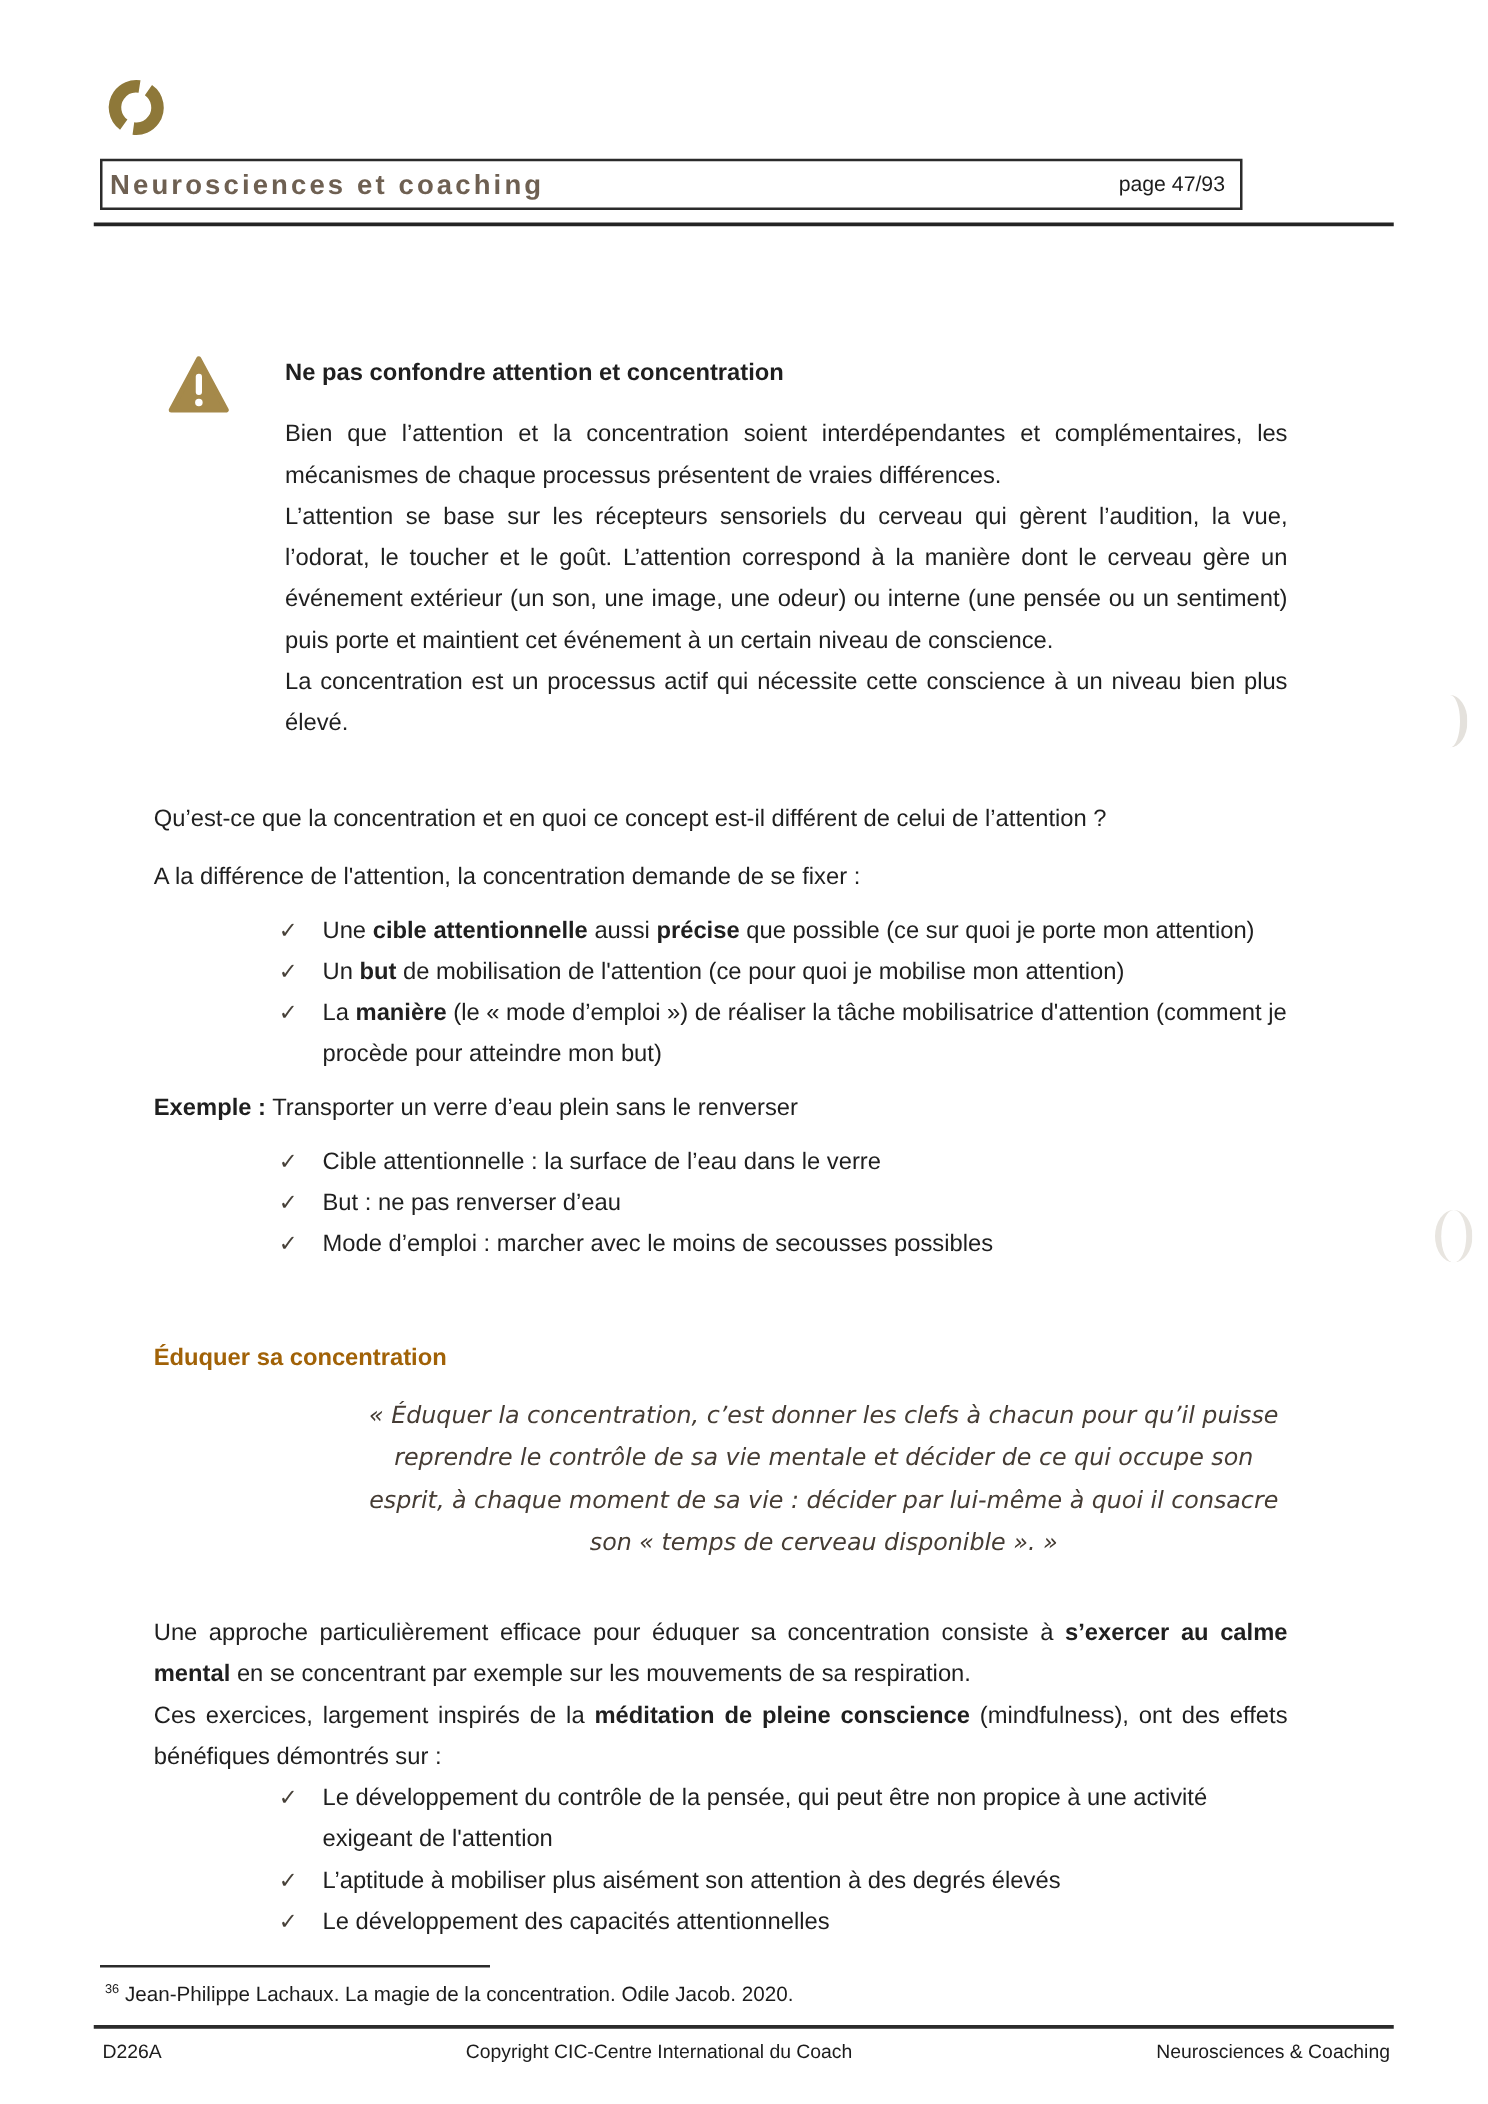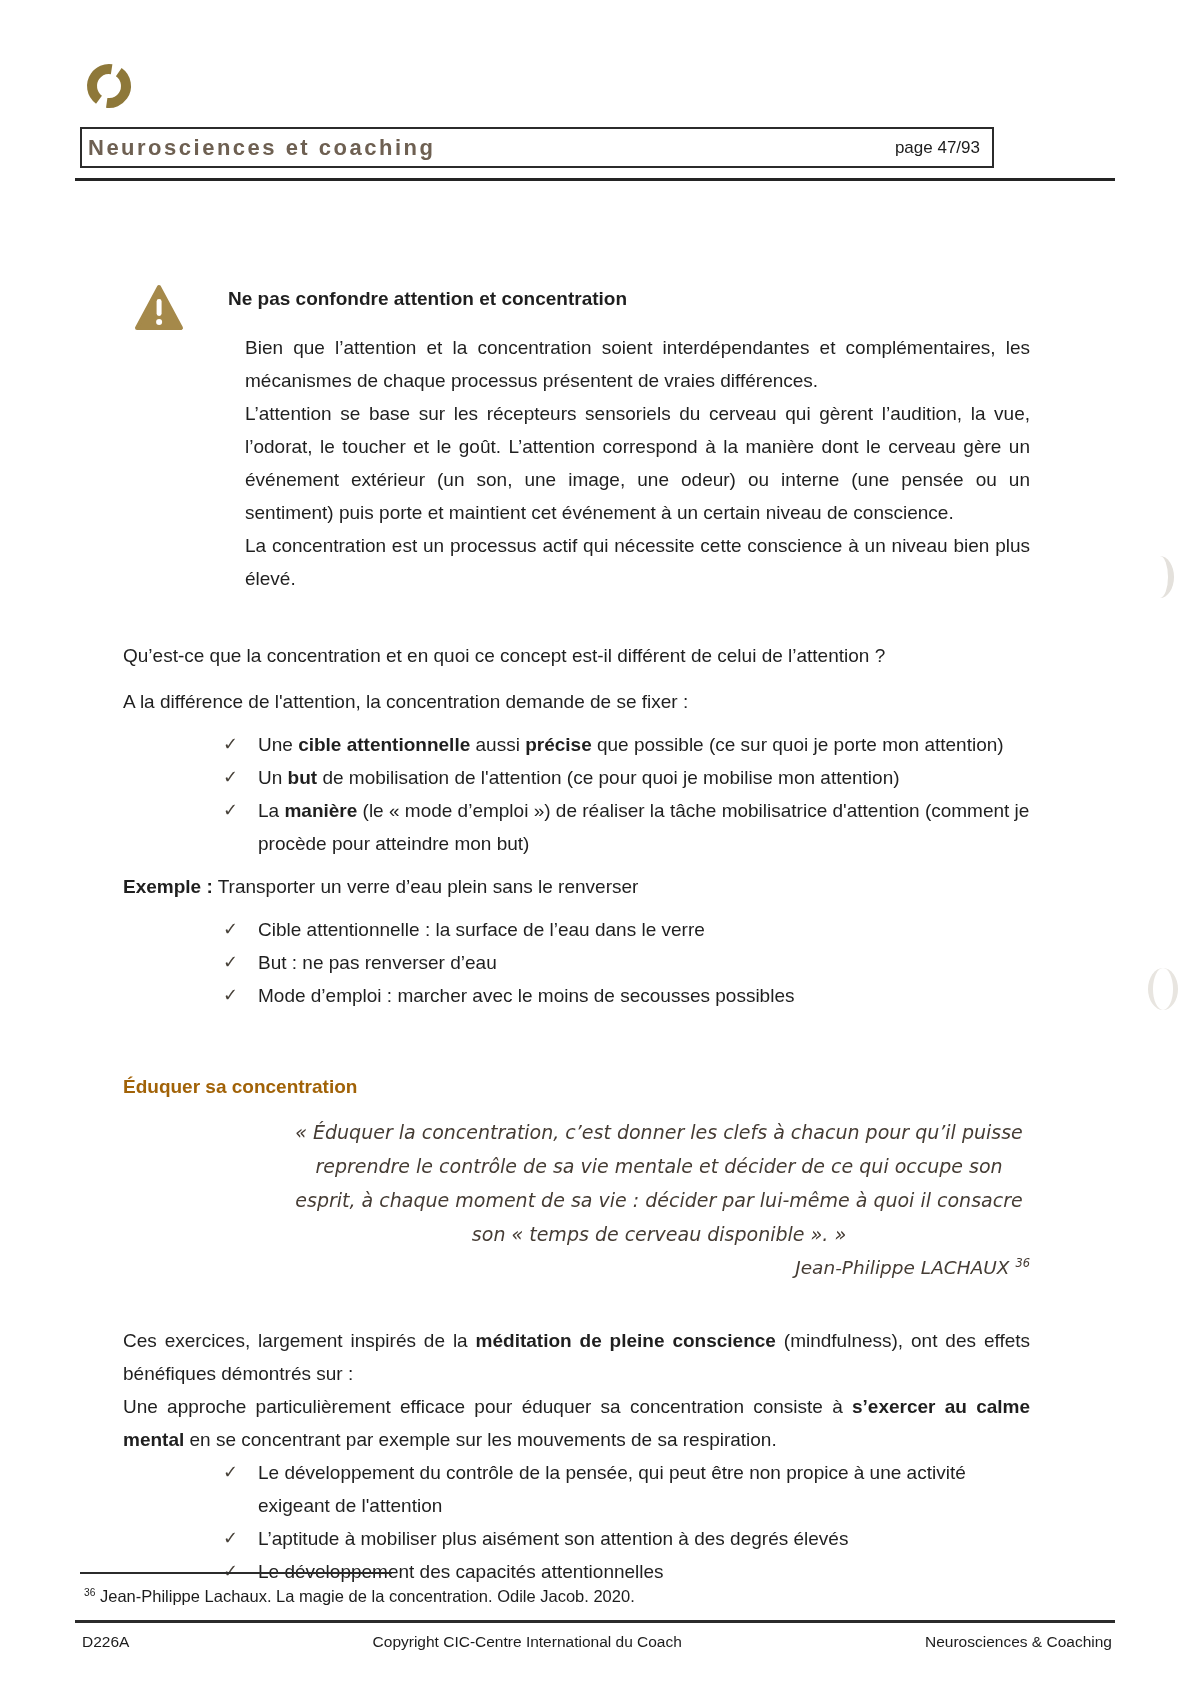--- a/index.html
+++ b/index.html
@@ -19,21 +19,21 @@
   .page-number { font-size:17px; color:#1c1c1c; }
   .header-rule { position:absolute; left:75px; top:178px; width:1040px; height:3px; background:#242424; }
 
   
   .content { position:absolute; left:123px; top:218px; width:907px; font-size:19px; line-height:33px; }
   .doc-title { font-size:20.5px; font-weight:bold; color:#3e2c1e; letter-spacing:0.4px; }
 
   .warning { position:relative; margin-top:64px; padding-left:105px; }
   .warning-icon { position:absolute; left:11px; top:2px; width:50px; height:48px; }
   .warning-heading { font-weight:bold; margin-bottom:16px; }
-  .warning p { text-align:justify;margin-left:17px; }
+  .warning p { text-align:justify; }
 
   .lead { margin-top:44px; }
   .lead2 { margin-top:13px; }
 
   ul.checks { list-style:none; margin-top:10px; padding-left:100px; }
   ul.checks li { display:flex; }
   .check { width:35px; flex:none; color:#474139; font-size:18px; }
   .li-text { flex:1; }
 
   .example { margin-top:10px; }
@@ -131,25 +131,24 @@
       </li>
       <li>
         <span class="check">✓</span>
         <span class="li-text">Mode d’emploi : marcher avec le moins de secousses possibles</span>
       </li>
     </ul>
 
     <div class="section-heading">Éduquer sa concentration</div>
 
     <div class="quote">« Éduquer la concentration, c’est donner les clefs à chacun pour qu’il puisse reprendre le contrôle de sa vie mentale et décider de ce qui occupe son esprit, à chaque moment de sa vie : décider par lui-même à quoi il consacre son « temps de cerveau disponible ». »</div>
-    <div class="quote-attr"><span>Jean-Philippe LACHAUX </span><sup>36</sup></div>
 
     <div class="approach">
+      <p><span>Une approche particulièrement efficace pour éduquer sa concentration consiste à </span><span style="font-weight: bold;">s’exercer au calme mental</span><span> en se concentrant par exemple sur les mouvements de sa respiration.</span></p>
       <p><span>Ces exercices, largement inspirés de la </span><span style="font-weight: bold;">méditation de pleine conscience</span><span> (mindfulness), ont des effets bénéfiques démontrés sur :</span></p>
-      <p><span>Une approche particulièrement efficace pour éduquer sa concentration consiste à </span><span style="font-weight: bold;">s’exercer au calme mental</span><span> en se concentrant par exemple sur les mouvements de sa respiration.</span></p>
     </div>
 
     <ul class="checks" style="margin-top:0;">
       <li>
         <span class="check">✓</span>
         <span class="li-text">Le développement du contrôle de la pensée, qui peut être non propice à une activité exigeant de l'attention</span>
       </li>
       <li>
         <span class="check">✓</span>
         <span class="li-text">L’aptitude à mobiliser plus aisément son attention à des degrés élevés</span>

